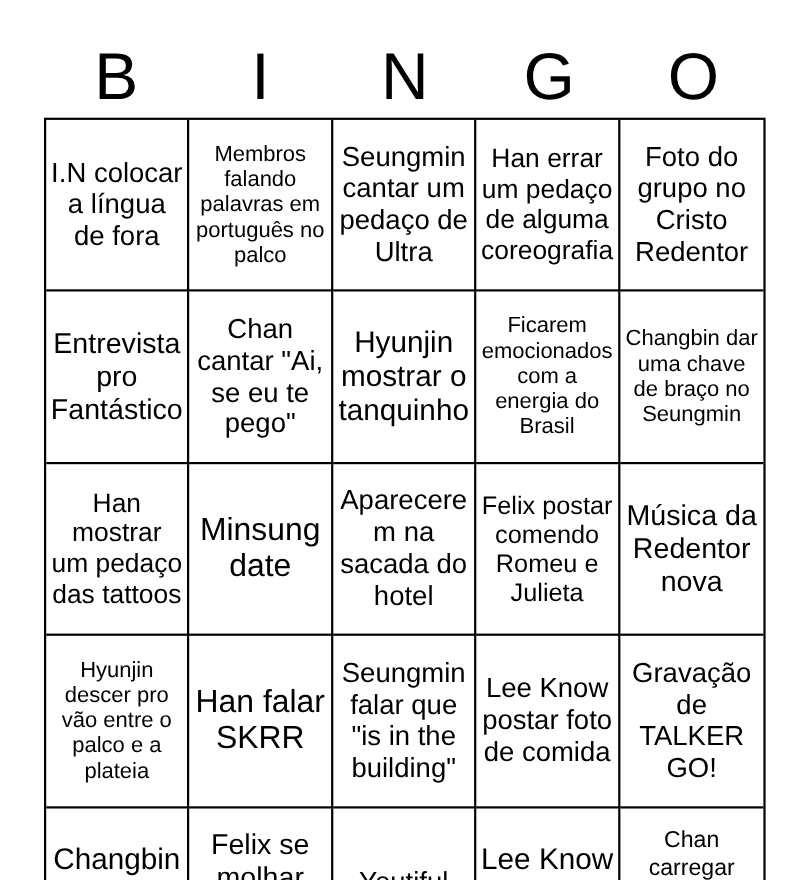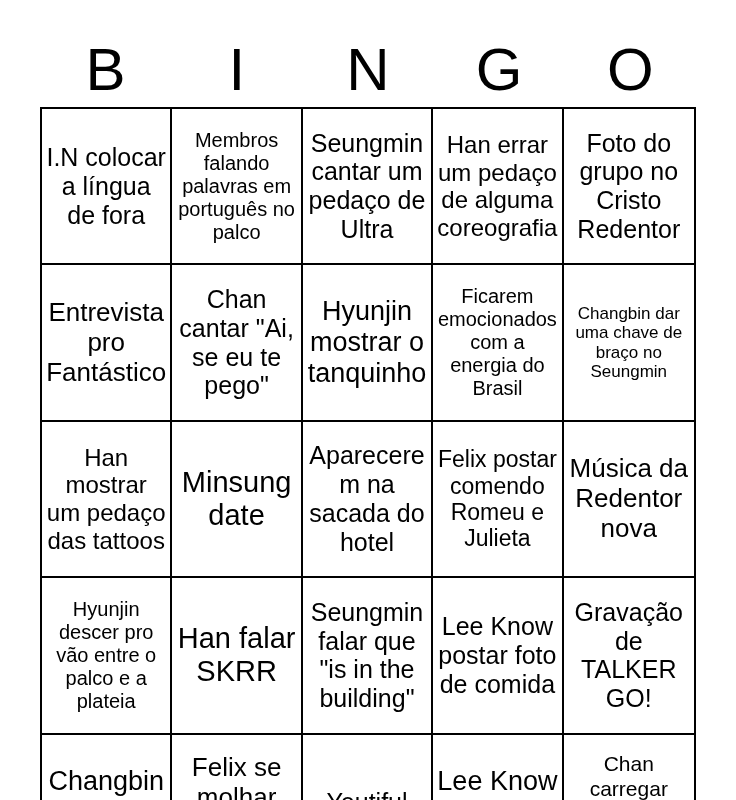--- a/index.html
+++ b/index.html
@@ -93,21 +93,21 @@
       <div class="cell">
         <span class="cell-text" style="font-size: 25px;">Chan cantar "Ai, se eu te pego"</span>
       </div>
       <div class="cell">
         <span class="cell-text" style="font-size: 27px;">Hyunjin mostrar o tanquinho</span>
       </div>
       <div class="cell">
         <span class="cell-text" style="font-size: 20px;">Ficarem emocionados com a energia do Brasil</span>
       </div>
       <div class="cell">
-        <span class="cell-text" style="font-size: 17px;">Changbin dar uma chave de braço no Seungmin</span>
+        <span class="cell-text" style="font-size: 20px;">Changbin dar uma chave de braço no Seungmin</span>
       </div>
       <div class="cell">
         <span class="cell-text" style="font-size: 24px;">Han mostrar um pedaço das tattoos</span>
       </div>
       <div class="cell">
         <span class="cell-text" style="font-size: 29px;">Minsung date</span>
       </div>
       <div class="cell">
         <span class="cell-text" style="font-size: 25px;">Aparecerem na sacada do hotel</span>
       </div>

